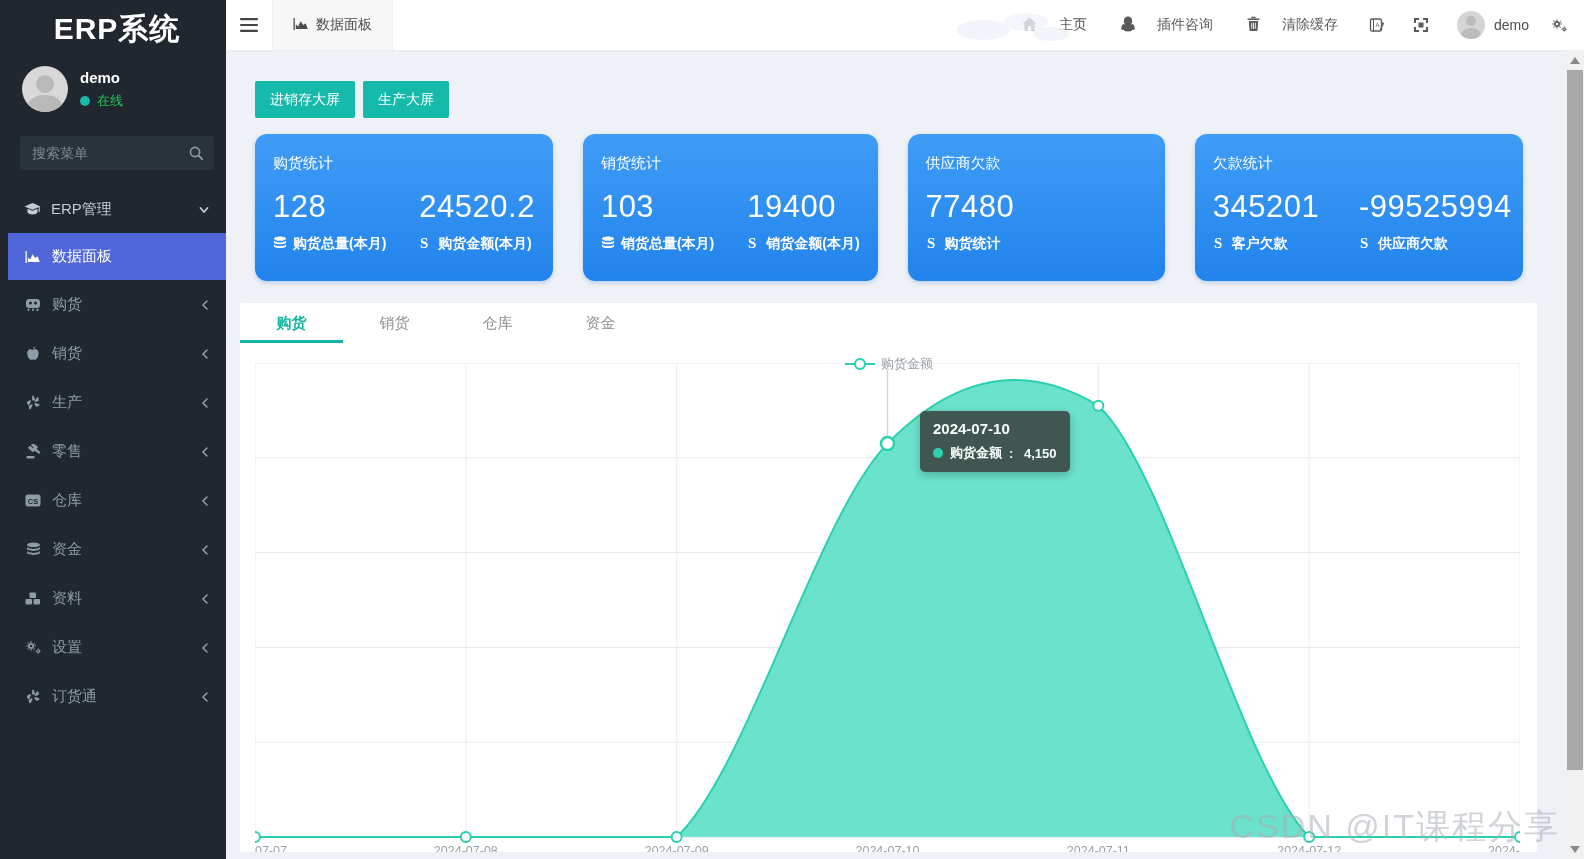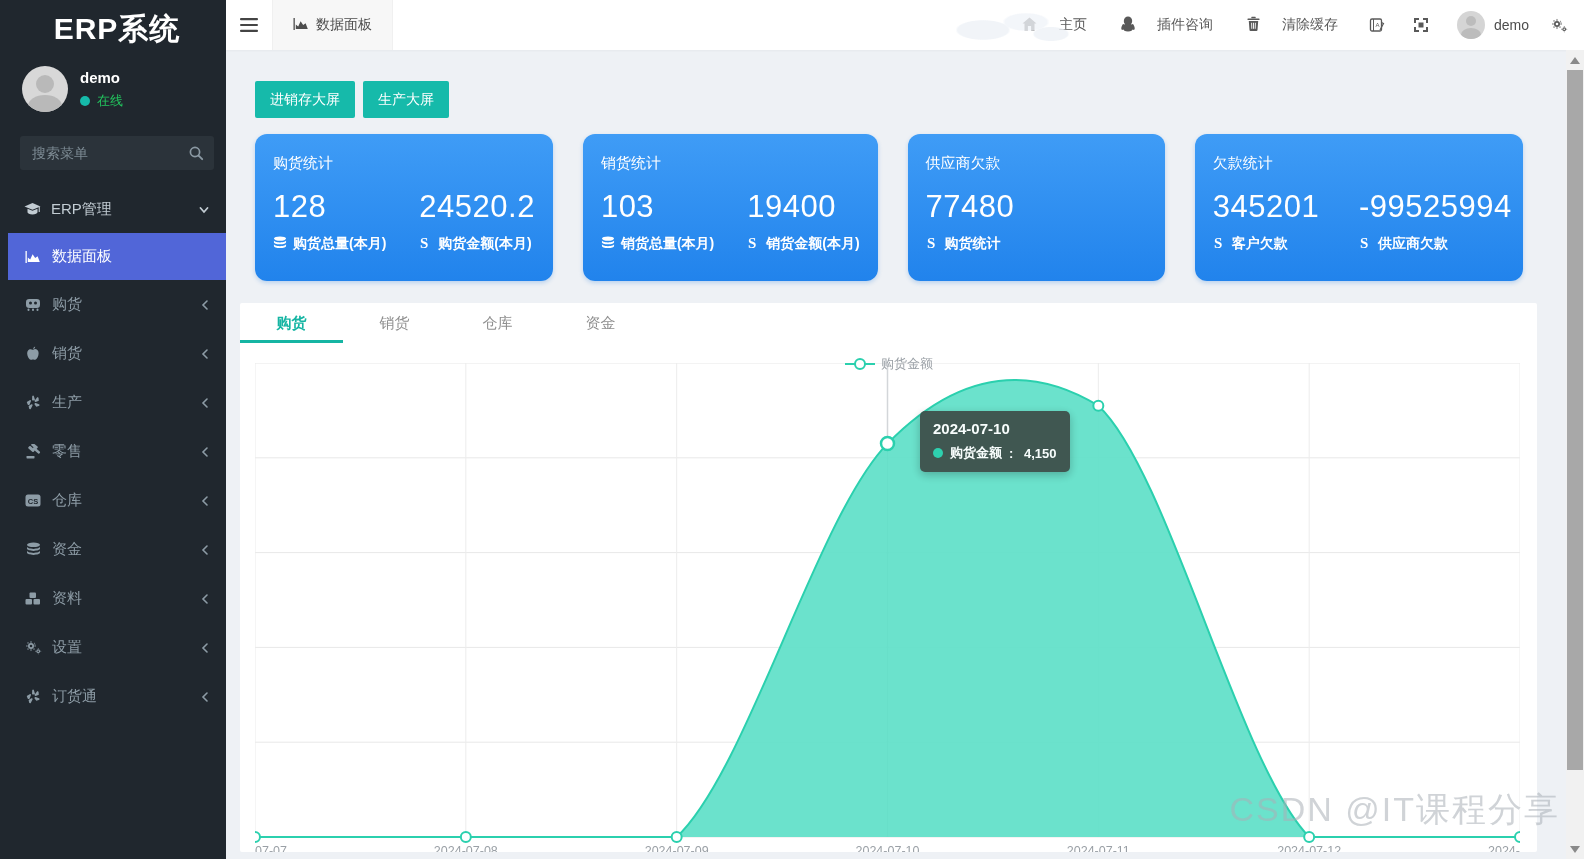--- a/index.html
+++ b/index.html
@@ -84,21 +84,21 @@
   .chart-wrap { position:relative; height:509px; }
   .chart-wrap svg.chart { position:absolute; left:15px; top:20px; overflow:hidden; }
   .legend { position:absolute; left:605px; top:12px; display:flex; align-items:center; gap:6px; cursor:pointer; }
   .legend-text { font-size:13px; color:#9aa0a6; }
   .tooltip { position:absolute; left:680px; top:68px; background:var(--tooltip-bg,#3e504b); opacity:.95;
       border-radius:5px; padding:9px 13px 10px 13px; color:#fff; box-shadow:0 3px 10px rgba(0,0,0,.25); pointer-events:none; }
   .tooltip-title { font-size:15px; font-weight:bold; }
   .tooltip-row { display:flex; align-items:center; gap:7px; margin-top:7px; font-size:13px; font-weight:bold; }
   .tooltip-dot { width:10px; height:10px; border-radius:50%; background:var(--chart-line,#2bd0ae); }
 
-  .watermark { position:fixed; right:24px; bottom:26px; font-size:34px; color:#a9b0b6; opacity:.55;
+  .watermark { position:fixed; right:24px; bottom:9px; font-size:34px; color:#a9b0b6; opacity:.55;
       letter-spacing:2px; pointer-events:none; z-index:40; }
 
   
   .scrollbar { position:absolute; right:0; top:50px; bottom:0; width:18px; background:#f1f1f1; z-index:30; }
   .sb-arrow { position:absolute; left:0; width:18px; height:16px; display:flex; align-items:center; justify-content:center; cursor:pointer; }
   .sb-arrow.up { top:2px; } .sb-arrow.down { bottom:2px; }
   .tri-up { width:0; height:0; border-left:5px solid transparent; border-right:5px solid transparent; border-bottom:7px solid #8a8a8a; }
   .tri-down { width:0; height:0; border-left:5px solid transparent; border-right:5px solid transparent; border-top:7px solid #8a8a8a; }
   .sb-thumb { position:absolute; left:1px; top:20px; width:16px; height:700px; background:#a8a8a8; cursor:pointer; }
 </style>

